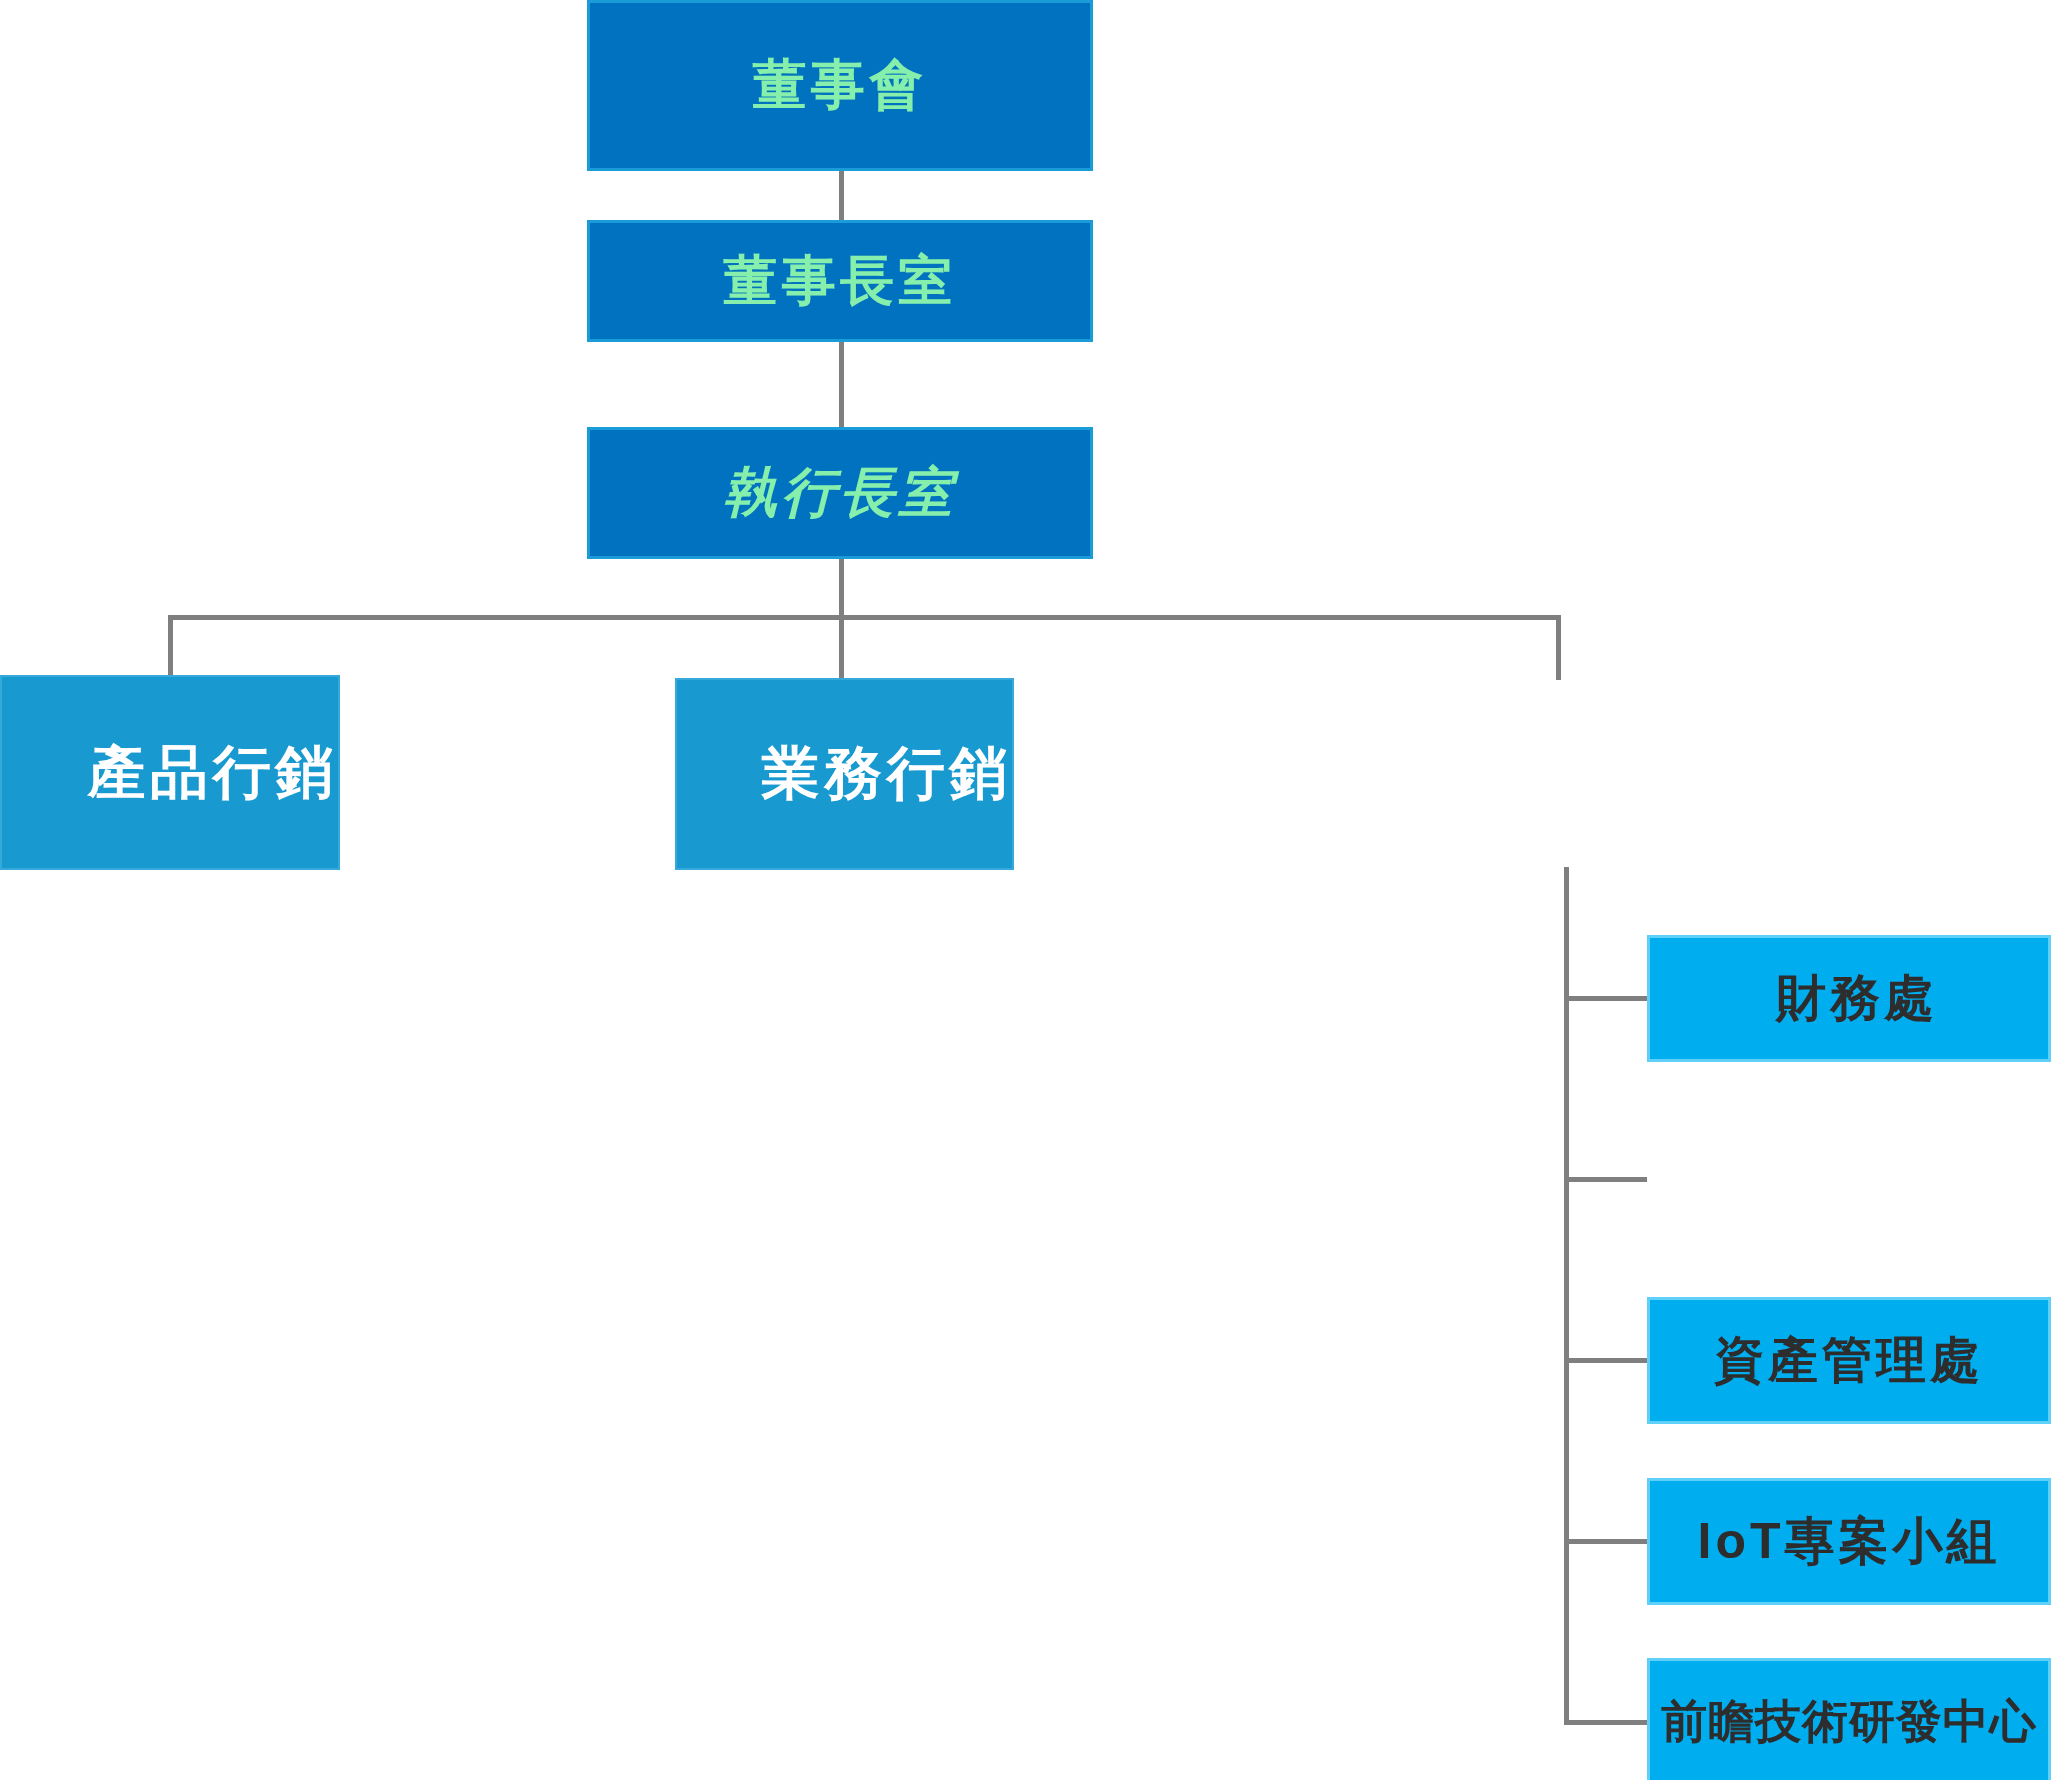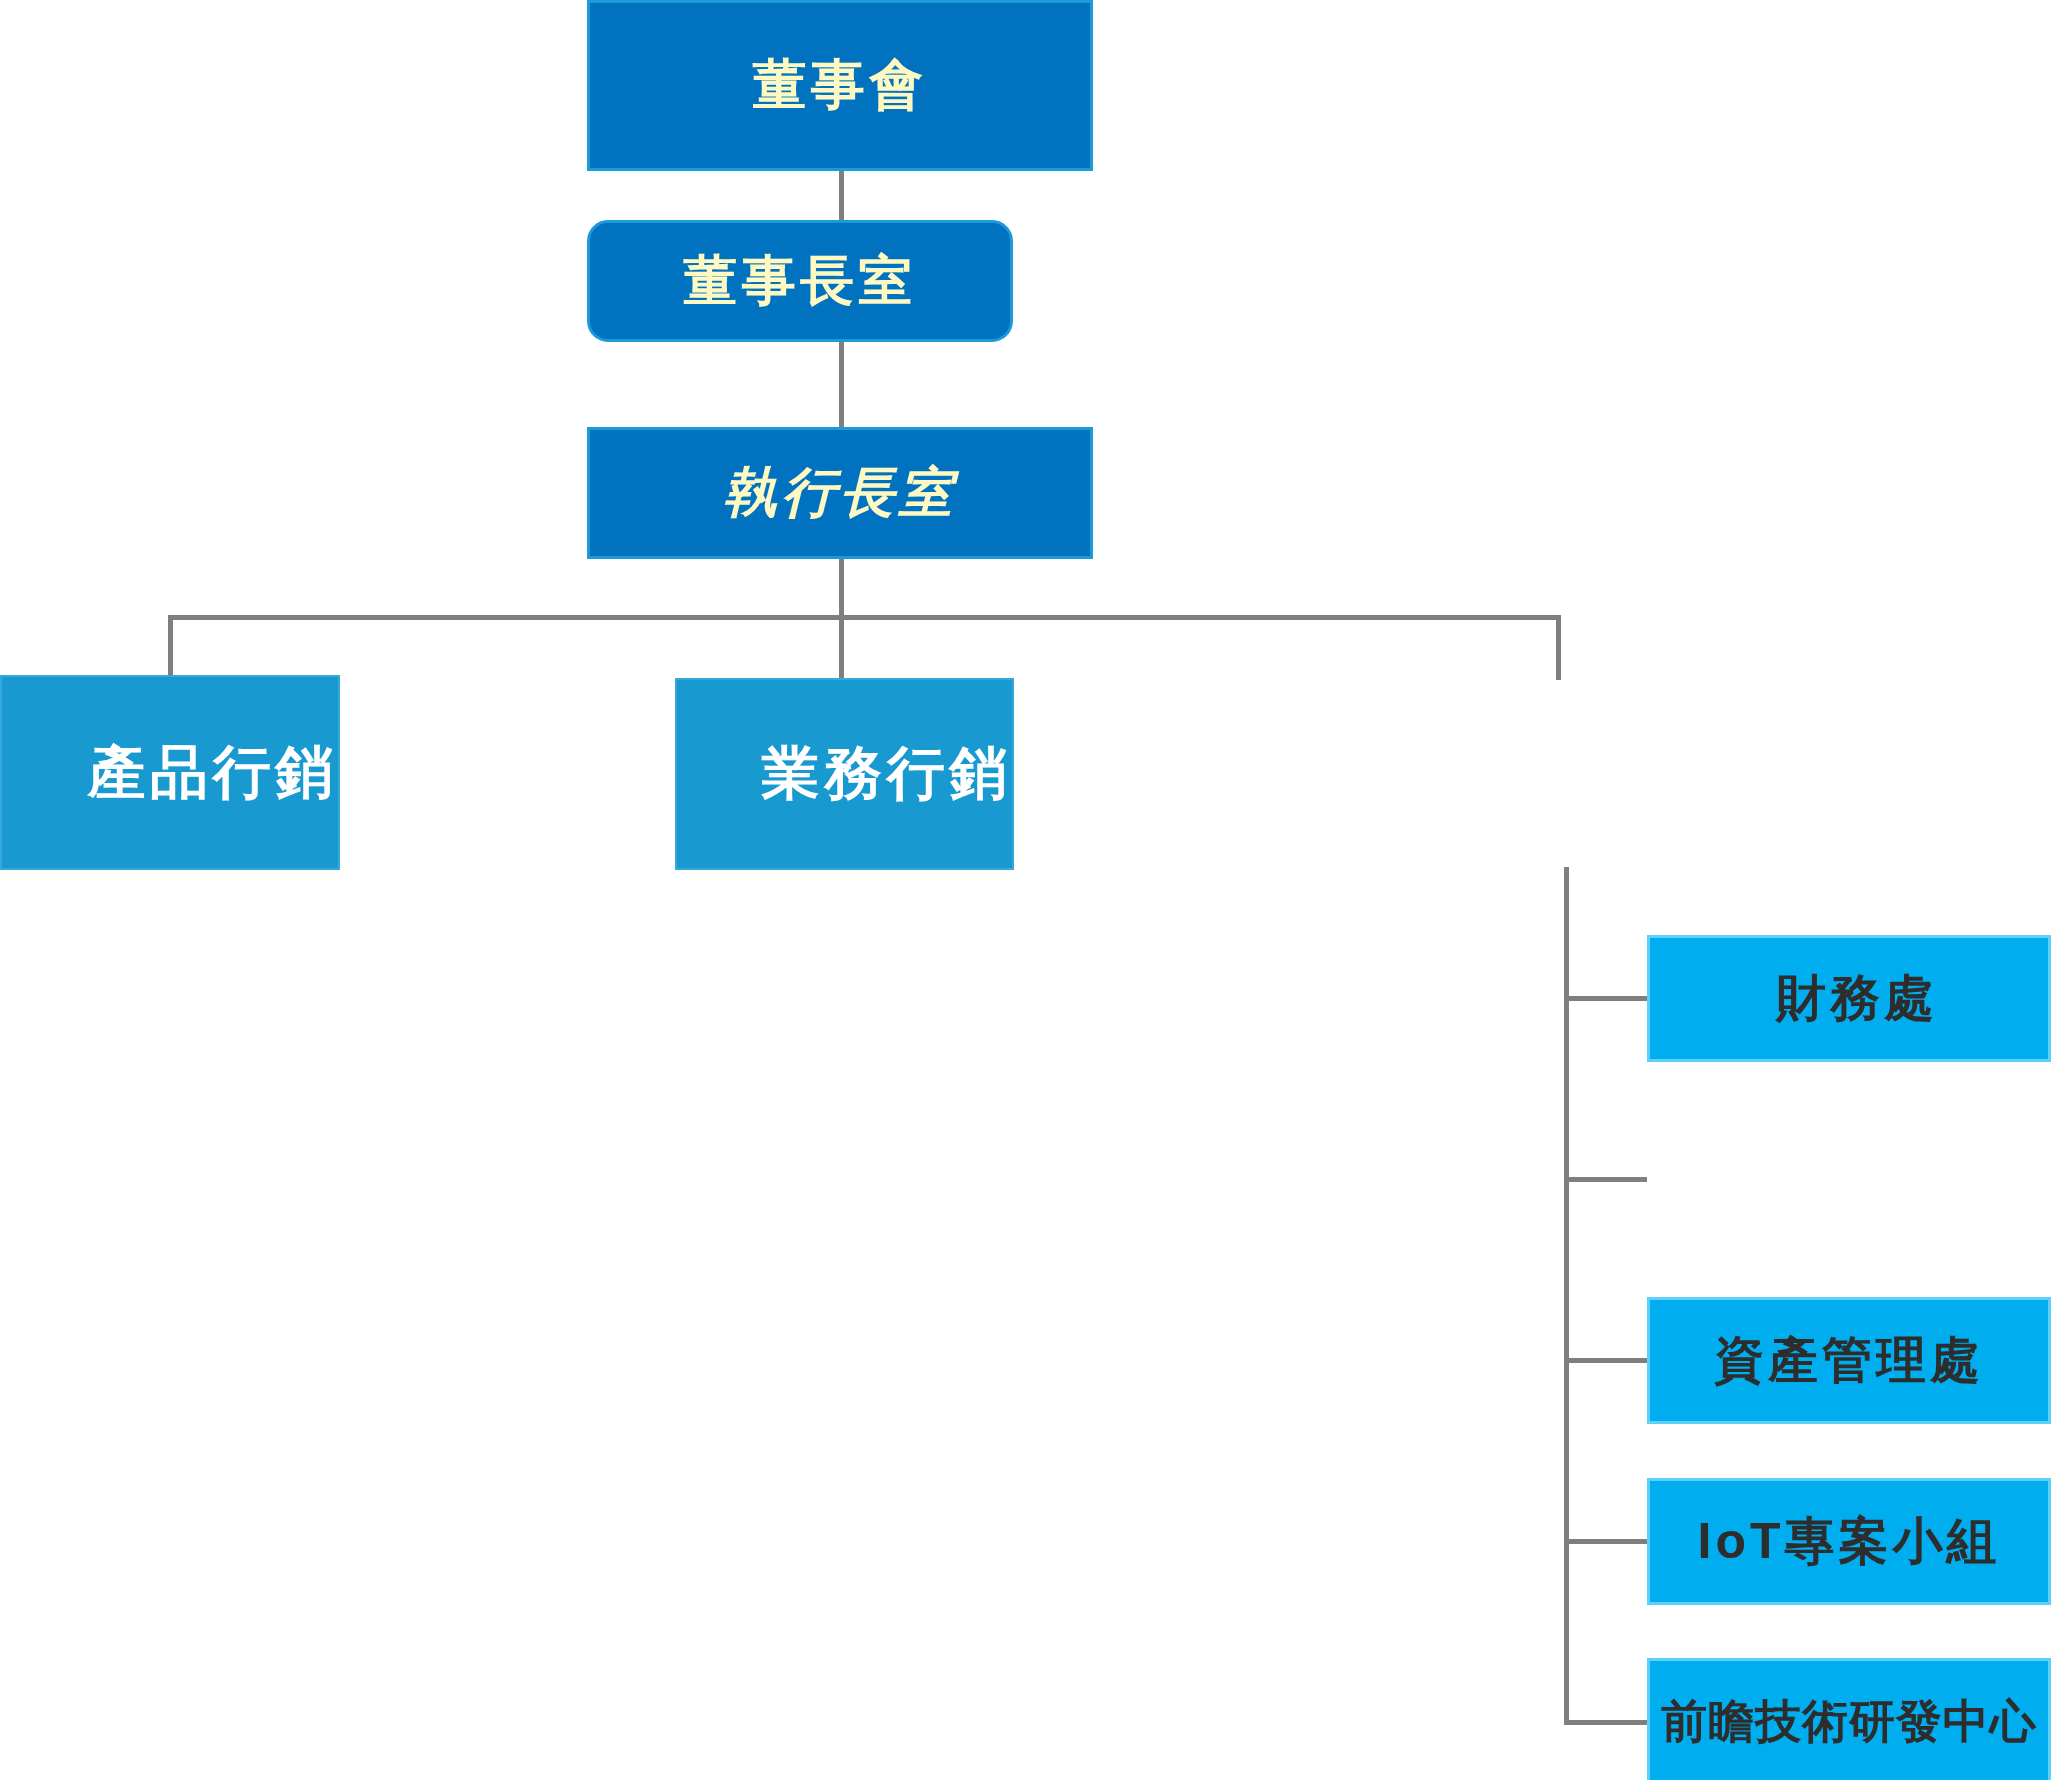--- a/index.html
+++ b/index.html
@@ -22,21 +22,21 @@
     justify-content: center;
     box-sizing: border-box;
     font-weight: bold;
     white-space: nowrap;
     letter-spacing: 0.08em;
     text-align: center;
   }
   .node.dark {
     background: #0072BF;
     border: 3.7px solid #1B9BD7;
-    color: #fef9c3;
+    color: #86efac;
     font-size: 54px;
   }
   .node.mid {
     background: #1899CF;
     border: 2.8px solid #35A9D9;
     color: #ffffff;
     font-size: 58px;
     justify-content: flex-end;
   }
   .node.light {
@@ -69,21 +69,21 @@
   <div class="connector" style="left:1564px; top:996px; width:83px; height:4.6px;"></div>
   <div class="connector" style="left:1564px; top:1177px; width:83px; height:4.6px;"></div>
   <div class="connector" style="left:1564px; top:1358px; width:83px; height:4.6px;"></div>
   <div class="connector" style="left:1564px; top:1539px; width:83px; height:4.6px;"></div>
   <div class="connector" style="left:1564px; top:1720px; width:83px; height:4.6px;"></div>
 
   <div class="node dark" style="left:587px; top:0px; width:506px; height:171px;">
     <span>董事會</span>
   </div>
 
-  <div class="node dark" style="left:587px; top:220px; width:426px; height:122px;border-radius:21px;">
+  <div class="node dark" style="left:587px; top:220px; width:506px; height:122px;">
     <span>董事長室</span>
   </div>
 
   <div class="node dark" style="left:587px; top:427px; width:506px; height:132px;font-style:italic;">
     <span>執行長室</span>
   </div>
 
   <div class="node mid" style="left:0px; top:675px; width:340px; height:195px;">
     <span>產品行銷</span>
   </div>

